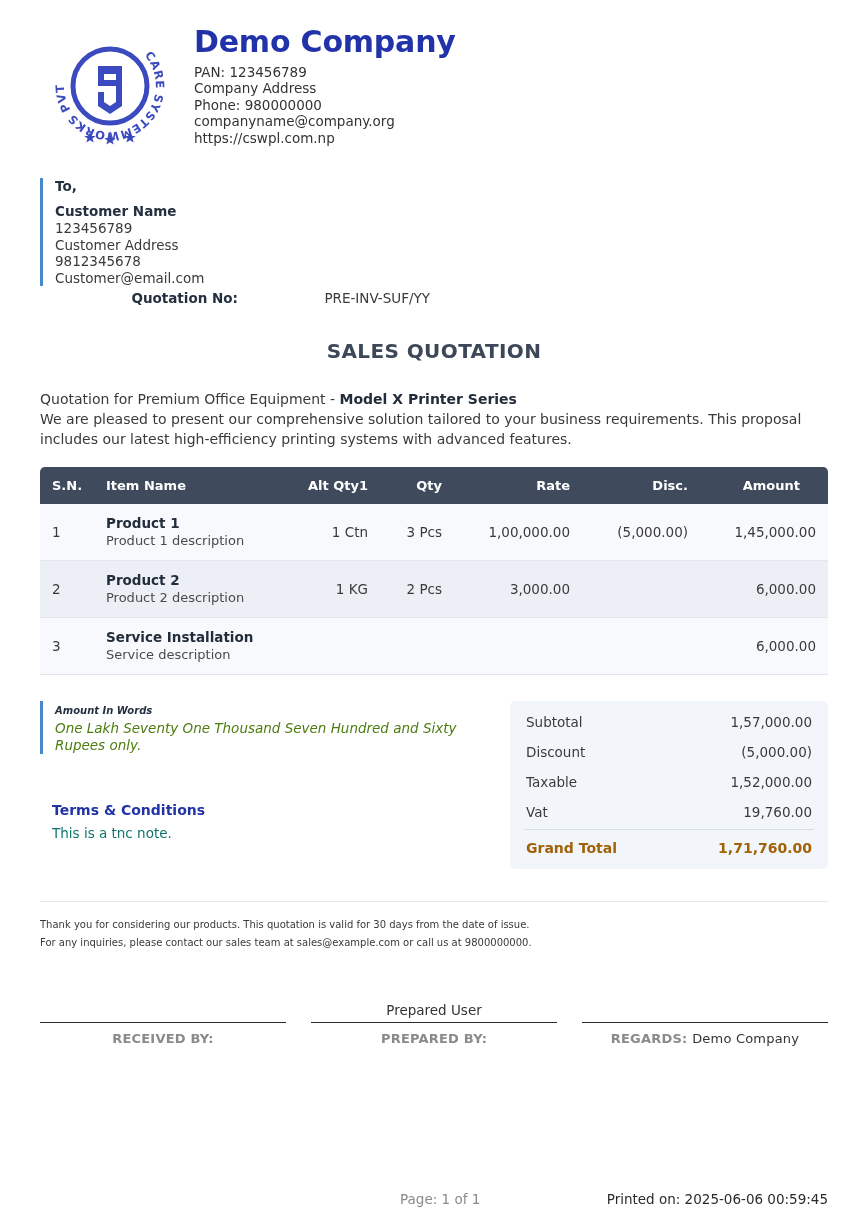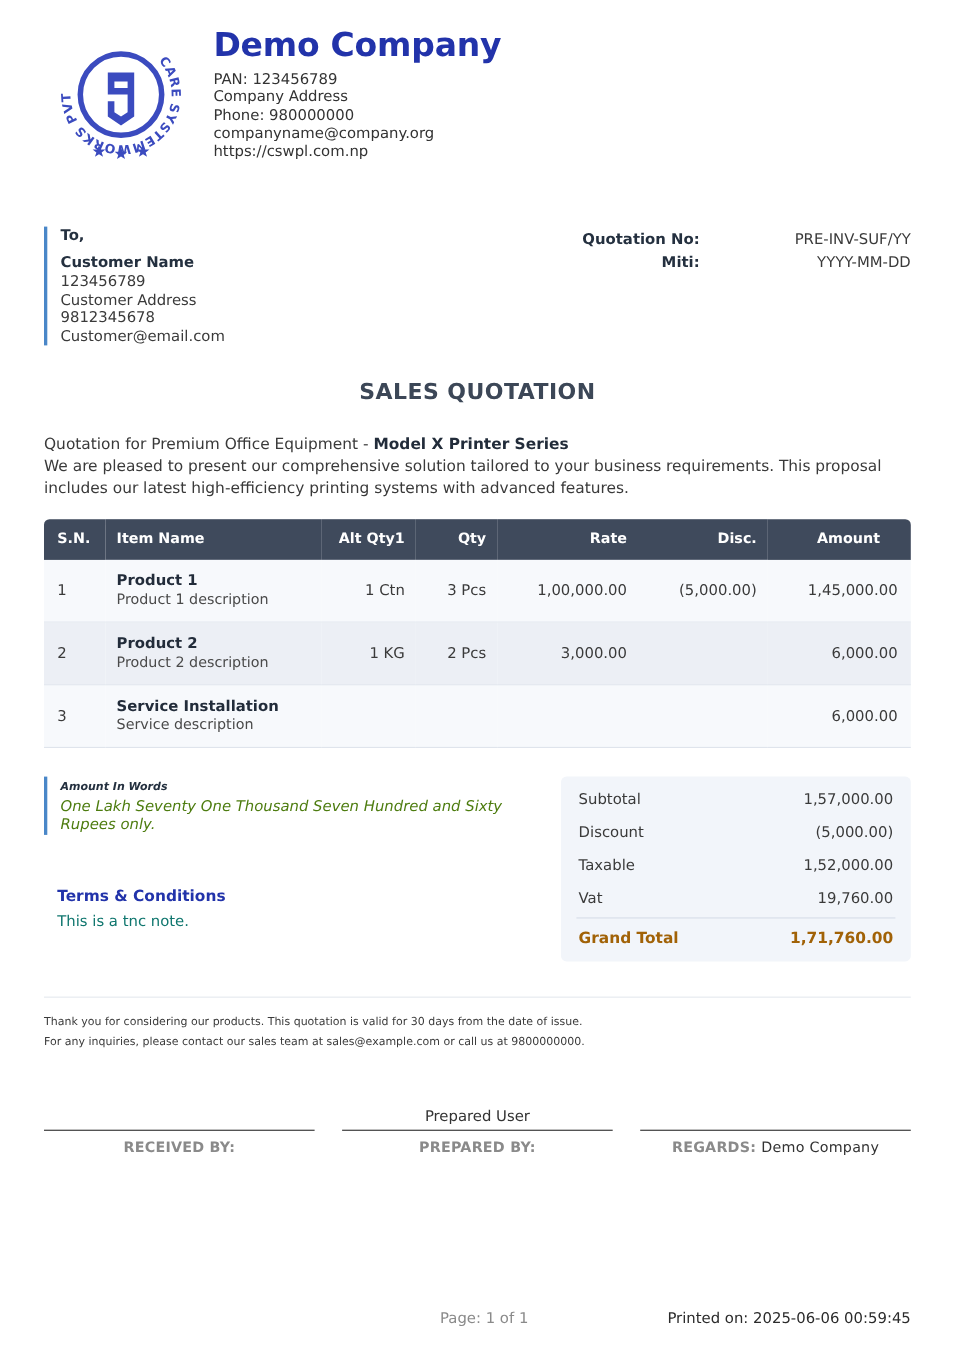--- a/index.html
+++ b/index.html
@@ -59,22 +59,23 @@
     font-size: 13.5px;
     line-height: 16.5px;
     color: #333333;
     white-space: pre;
   }
 
   
   .party-row {
     display: flex;
     justify-content: space-between;
-    margin-top: 56px;
+    margin-top: 28px;
     align-items: flex-start;
+    flex-direction: column;
   }
   .to-block {
     border-left: 3px solid #4a87c8;
     padding-left: 12px;
     min-height: 102px;
   }
   .to-label {
     font-size: 13.5px;
     font-weight: bold;
     color: #24303f;
@@ -347,24 +348,20 @@
       <div class="cust-name">Customer Name</div>
       <div class="cust-line">123456789</div>
       <div class="cust-line">Customer Address</div>
       <div class="cust-line">9812345678</div>
       <div class="cust-line">Customer@email.com</div>
     </div>
     <div class="meta-block">
       <div class="meta-row">
         <div class="meta-key">Quotation No:</div>
         <div class="meta-val">PRE-INV-SUF/YY</div>
-      </div>
-      <div class="meta-row">
-        <div class="meta-key">Miti:</div>
-        <div class="meta-val">YYYY-MM-DD</div>
       </div>
     </div>
   </div>
 
   <div class="doc-title">SALES QUOTATION</div>
 
   <div class="intro">
     <span>Quotation for Premium Office Equipment - </span><b>Model X Printer Series</b><br>
     <span>We are pleased to present our comprehensive solution tailored to your business requirements. This proposal includes our latest high-efficiency printing systems with advanced features.</span>
   </div>

